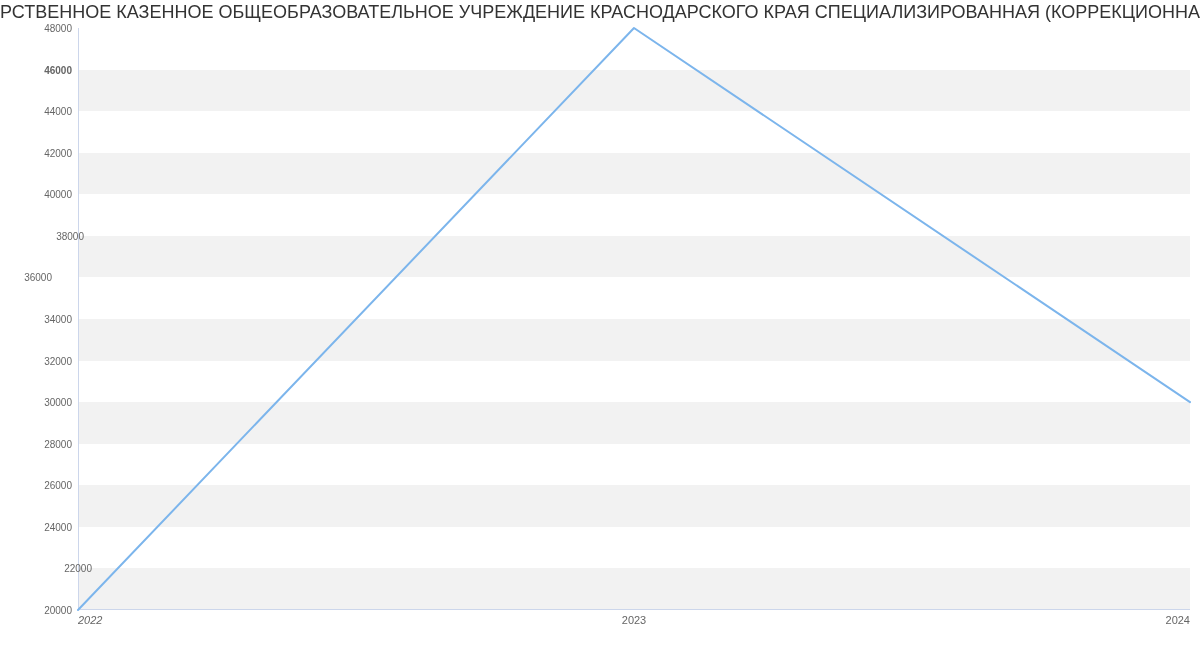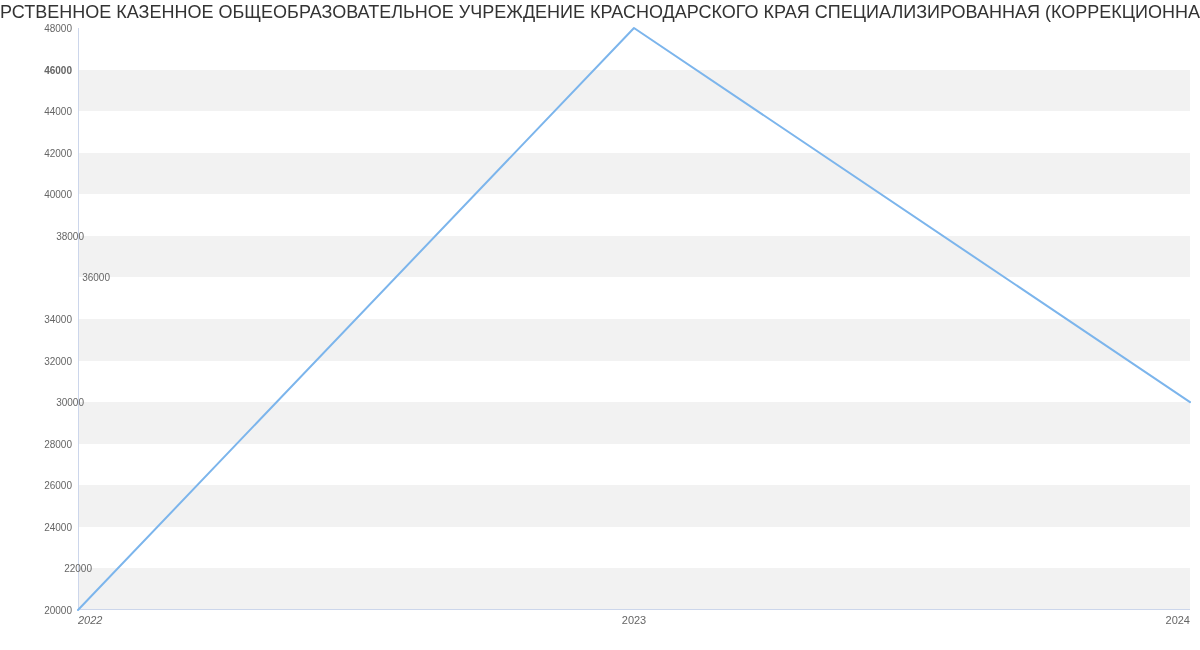--- a/index.html
+++ b/index.html
@@ -99,24 +99,24 @@
         <path d="M0 582 L556 0 L1112 374.1428571428571" class="line-path" stroke="#7cb5ec"></path>
       </svg>
     </div>
 
   <div id="y-ticks">
       <div class="tick-y" style="top: 610px; width: 72px; left: 0px;">20000</div>
       <div class="tick-y" style="top: 568.429px; width: 92px; left: 0px;">22000</div>
       <div class="tick-y" style="top: 526.857px; width: 72px; left: 0px;">24000</div>
       <div class="tick-y" style="top: 485.286px; width: 72px; left: 0px;">26000</div>
       <div class="tick-y" style="top: 443.714px; width: 72px; left: 0px;">28000</div>
-      <div class="tick-y" style="top: 402.143px; width: 72px; left: 0px; padding-left: 12px;">30000</div>
+      <div class="tick-y" style="top: 402.143px; width: 72px; left: 0px;">30000</div>
       <div class="tick-y" style="top: 360.571px; width: 72px; left: 0px;">32000</div>
       <div class="tick-y" style="top: 319px; width: 72px; left: 0px;">34000</div>
-      <div class="tick-y" style="top: 277.429px; width: 88px; left: 0px; padding-left: 22px;">36000</div>
+      <div class="tick-y" style="top: 277.429px; width: 52px; left: 0px;">36000</div>
       <div class="tick-y" style="top: 235.857px; width: 84px; left: 0px;">38000</div>
       <div class="tick-y" style="top: 194.286px; width: 72px; left: 0px;">40000</div>
       <div class="tick-y" style="top: 152.714px; width: 72px; left: 0px;">42000</div>
       <div class="tick-y" style="top: 111.143px; width: 72px; left: 0px;">44000</div>
       <div class="tick-y" style="top: 69.5714px; width: 72px; left: 0px; font-weight: bold;">46000</div>
       <div class="tick-y" style="top: 28px; width: 72px; left: 0px;">48000</div>
     </div>
   <div id="x-ticks">
       <div class="tick-x" style="left: 78px; top: 614px; transform: translateX(0px); font-style: italic;">2022</div>
       <div class="tick-x" style="left: 634px; top: 614px;">2023</div>

